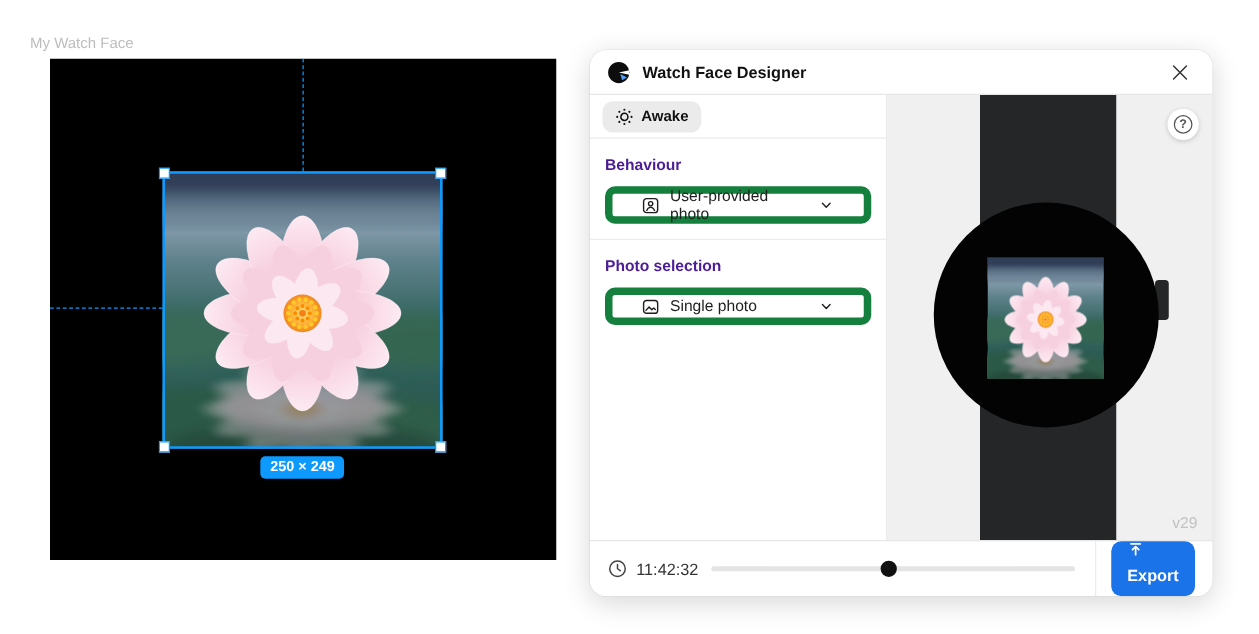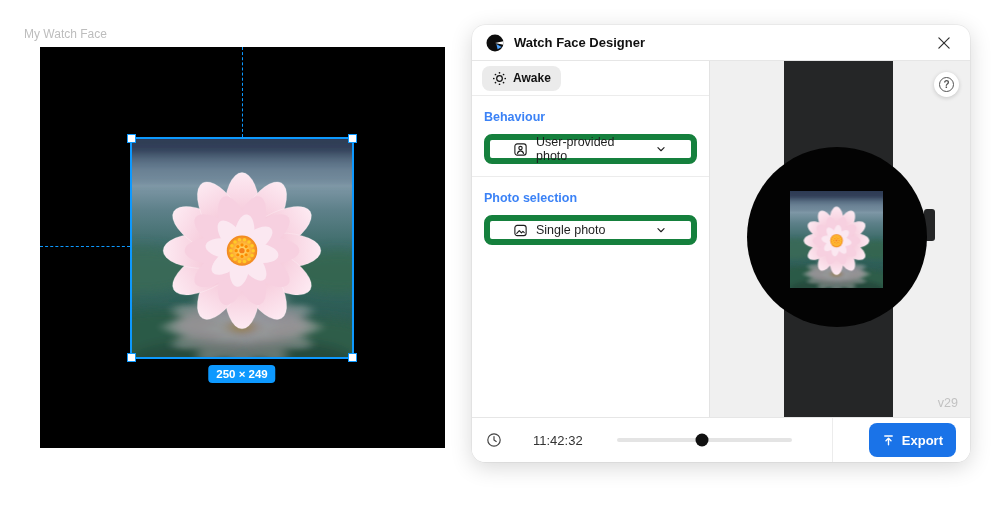--- a/index.html
+++ b/index.html
@@ -28,61 +28,61 @@
   .h-nw{left:-5px;top:-5px;} .h-ne{right:-5px;top:-5px;}
   .h-sw{left:-5px;bottom:-5px;} .h-se{right:-5px;bottom:-5px;}
   .size-badge{
     position:absolute;left:202px;top:318px;transform:translateX(-50%);
     background:var(--sel-blue);color:#fff;font-size:11.5px;font-weight:700;
     padding:3px 8px;border-radius:4px;white-space:nowrap;
   }
 
   
   .panel{
-    position:absolute;left:472px;top:25px;width:498px;height:437px;
+    position:absolute;left:472px;top:40px;width:498px;height:437px;
     background:#fff;border-radius:13px;overflow:hidden;display:flex;flex-direction:column;
     box-shadow:0 5px 22px rgba(0,0,0,.16),0 0 0 .5px rgba(0,0,0,.08);
   }
   .panel-header{flex:none;height:36px;display:flex;align-items:center;gap:10px;padding:0 14px;border-bottom:1px solid #e6e6e6;}
   .panel-title{font-size:13px;font-weight:700;color:#111;}
   .close-btn{margin-left:auto;width:24px;height:24px;display:flex;align-items:center;justify-content:center;cursor:pointer;border-radius:4px;}
 
   .panel-body{flex:1;display:flex;min-height:0;}
   .form-col{width:238px;flex:none;display:flex;flex-direction:column;border-right:1px solid #e3e3e3;background:#fff;}
   .tabs-row{flex:none;height:35px;display:flex;align-items:center;gap:6px;padding:0 10px;border-bottom:1px solid #ececec;text-align:right;}
   .tab{display:flex;align-items:center;gap:6px;padding:5px 10px;border-radius:8px;font-size:12px;color:#4d4d4d;cursor:pointer;}
   .tab.active{background:#ebebeb;color:#111;font-weight:700;}
   .section{padding:12px;}
-  .section-label{font-size:12.5px;font-weight:700;color:#3b82f6;margin:2px 0 10px;}
+  .section-label{font-size:12.5px;font-weight:700;color:#4c1d95;margin:2px 0 10px;}
   .select{height:30px;border:6px solid #15803d;border-radius:8px;display:flex;align-items:center;gap:8px;padding:0 23px;font-size:12.5px;color:#1e1e1e;cursor:pointer;background:#fff;}
   .select .chev{margin-left:auto;}
   .divider{height:1px;background:#ececec;}
   .warning{margin:4px 12px 12px;background:var(--warn-bg);border-radius:10px;padding:12px 14px;font-size:12.5px;line-height:1.5;color:#2b2b2b;}
   .warning-icon{margin-bottom:8px;}
 
   .preview-col{flex:1;position:relative;background:#f0f0f0;overflow:hidden;}
   .strap{position:absolute;left:74px;top:0;bottom:0;width:109px;background:#252627;}
   .watch-circle{position:absolute;left:37px;top:86px;width:180px;height:180px;border-radius:50%;background:#030303;}
   .crown{position:absolute;left:214px;top:148px;width:11px;height:32px;border-radius:3px;background:#252627;}
   .watch-photo{position:absolute;left:80px;top:130px;width:93px;height:97px;}
   .help-btn{position:absolute;top:11px;right:11px;width:25px;height:25px;border-radius:50%;background:#fff;
     box-shadow:0 1px 4px rgba(0,0,0,.18);display:flex;align-items:center;justify-content:center;cursor:pointer;}
   .help-ring{width:15px;height:15px;border:1.2px solid #555;border-radius:50%;color:#555;font-size:10px;font-weight:700;
     display:flex;align-items:center;justify-content:center;line-height:1;}
   .version{position:absolute;right:12px;bottom:7px;font-size:12.5px;color:#c2c2c2;}
 
-  .panel-footer{flex:none;height:45px;border-top:1px solid #e6e6e6;display:flex;align-items:center;padding-left:14px;background:#fff;gap:24px;}
+  .panel-footer{flex:none;height:45px;border-top:1px solid #e6e6e6;display:flex;align-items:center;padding-left:14px;background:#fff;}
   .time{font-size:13px;color:#333;margin:0 10px 0 7px;white-space:nowrap;}
   .slider{flex:1;position:relative;height:16px;margin-right:16px;cursor:pointer;}
   .slider-track{position:absolute;left:0;right:0;top:50%;transform:translateY(-50%);height:4px;background:#e4e4e4;border-radius:2px;}
   .slider-thumb{position:absolute;top:50%;left:49%;width:13px;height:13px;background:#111;border-radius:50%;transform:translate(-50%,-50%);}
   .footer-sep{width:1px;align-self:stretch;background:#ececec;}
-  .export-btn{margin:0 14px 0 12px;height:34px;padding:0 13px;background:var(--export-blue);color:#fff;border:none;
-    border-radius:8px;display:flex;align-items:center;gap:7px;font-size:13px;font-weight:700;cursor:pointer;
-    font-family:"Liberation Sans",sans-serif;}
+  .export-btn{margin:0 14px 0 12px;height:44px;padding:0 13px;background:var(--export-blue);color:#fff;border:none;
+    border-radius:8px;display:flex;gap:7px;font-size:13px;font-weight:700;cursor:pointer;
+    font-family:"Liberation Sans",sans-serif;flex-direction:column;}
 </style>
 </head>
 <body>
 
 <svg width="0" height="0" style="position:absolute">
   <defs>
     <linearGradient id="water" x1="0" y1="0" x2="0" y2="1">
       <stop offset="0" stop-color="#2e3c57"></stop>
       <stop offset=".13" stop-color="#41566f"></stop>
       <stop offset=".22" stop-color="#7e97a6"></stop>

